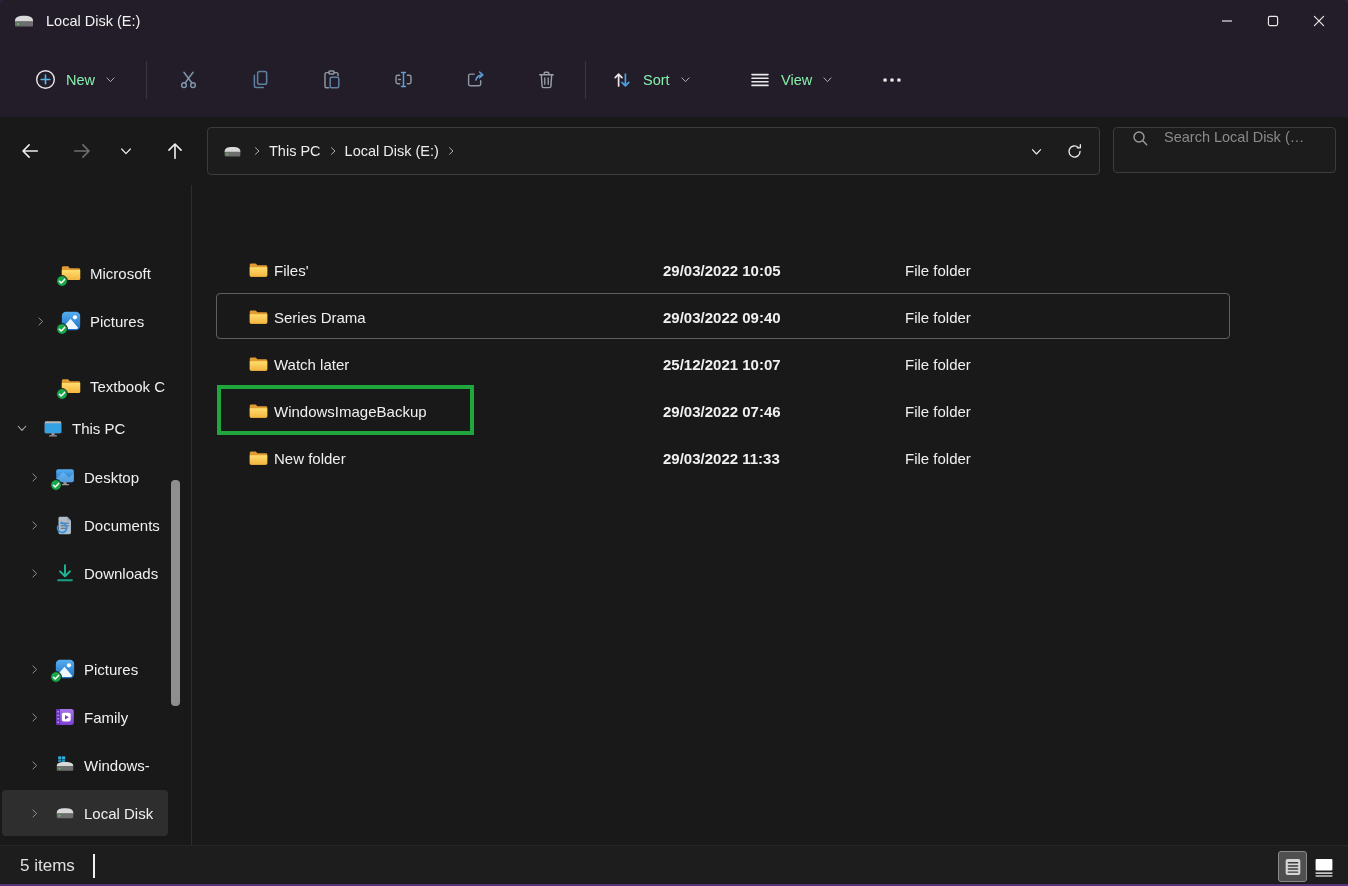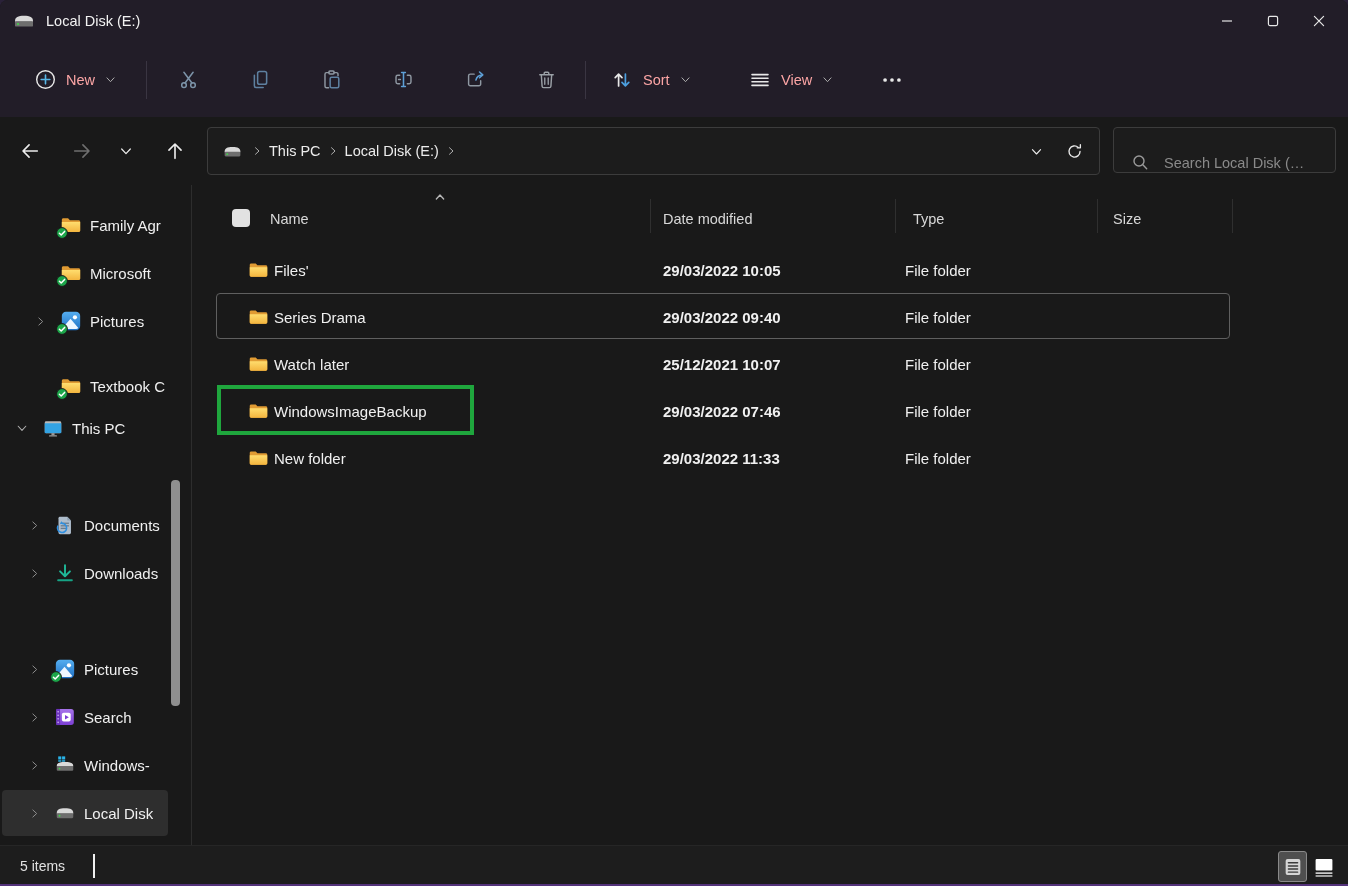--- a/index.html
+++ b/index.html
@@ -14,37 +14,37 @@
   
   .chrome{position:absolute;top:0;left:0;right:0;height:117px;background:#221d28;}
   .titlebar{position:absolute;top:0;left:0;right:0;height:42px;display:flex;align-items:center;}
   .title-group{display:flex;align-items:center;gap:10px;padding-left:12px;}
   .title-text{font-size:14.5px;color:#f2f2f2;}
   .win-controls{position:absolute;right:6px;top:0;height:42px;display:flex;}
   .win-btn{width:46px;height:42px;display:flex;align-items:center;justify-content:center;cursor:default;}
 
   .toolbar{position:absolute;top:42px;left:0;right:0;height:75px;}
   .toolbar > *{position:absolute;top:50%;transform:translateY(-50%);}
-  .pillbtn{display:flex;align-items:center;gap:9px;height:44px;padding:0 10px;border-radius:5px;font-size:14.5px;color:#fca5a5;}
+  .pillbtn{display:flex;align-items:center;gap:9px;height:44px;padding:0 10px;border-radius:5px;font-size:14.5px;color:#86efac;}
   .iconbtn{width:44px;height:44px;display:flex;align-items:center;justify-content:center;border-radius:5px;}
   .tsep{width:1px;height:38px;background:#3a3542;}
 
   
   .navrow{position:absolute;top:117px;left:0;right:0;height:68px;background:#191919;}
   .navbtn{position:absolute;top:12px;width:44px;height:44px;display:flex;align-items:center;justify-content:center;border-radius:5px;}
   .addressbar{
     position:absolute;left:207px;top:10px;width:891px;height:46px;background:#1c1c1c;
     border:1px solid #3c3c3c;border-radius:4px;display:flex;align-items:center;
   }
   .crumb{font-size:14.5px;color:#ececec;padding:0 4px;white-space:nowrap;}
   .crumb-chev{margin:0 2px;}
   .abtn{width:38px;height:38px;display:flex;align-items:center;justify-content:center;border-radius:4px;}
   .searchbox{
     position:absolute;left:1113px;top:10px;width:223px;height:46px;background:#1c1c1c;
-    border:1px solid #3c3c3c;border-radius:4px;display:flex;align-items:flex-end;gap:12px;padding-left:16px;box-sizing:border-box;
+    border:1px solid #3c3c3c;border-radius:4px;display:flex;align-items:flex-start;gap:12px;padding-left:16px;box-sizing:border-box;
   }
   .searchbox input{flex:1;min-width:0;background:transparent;border:none;outline:none;color:#e8e8e8;font-size:14.5px;font-family:"Liberation Sans",sans-serif;}
   .searchbox input::placeholder{color:#8a8a8a;}
 
   
   .sidebar{position:absolute;left:0;top:185px;width:192px;bottom:41px;background:#191919;border-right:1px solid #2d2d2d;box-sizing:border-box;overflow:hidden;}
   .si{position:absolute;left:2px;width:166px;height:46px;display:flex;align-items:center;font-size:15px;color:#f0f0f0;border-radius:4px;box-sizing:border-box;}
   .si .lbl{white-space:nowrap;overflow:hidden;margin-left:8px;}
   .si .chevslot{width:24px;display:flex;align-items:center;justify-content:center;flex:none;}
   .si.od{padding-left:26px;}
@@ -67,21 +67,21 @@
   .row .cell{position:absolute;top:50%;transform:translateY(-50%);font-size:15px;color:#f0f0f0;white-space:nowrap;}
   .row .fic{position:absolute;left:56px;top:50%;transform:translateY(-50%);}
   .row .name{left:82px;}
   .row .date{left:471px;font-weight:bold;}
   .row .type{left:713px;}
   .row.focus-outline::after{content:"";position:absolute;left:24px;right:118px;top:0;bottom:1px;border:1px solid #5f5f5f;border-radius:4px;pointer-events:none;}
   .green-annotation{position:absolute;left:25px;top:-2px;width:249px;height:42px;border:4px solid #1fa63d;z-index:5;pointer-events:none;}
 
   
   .statusbar{position:absolute;left:0;right:0;bottom:0;height:41px;background:#1d1d1d;border-top:1px solid #262626;box-sizing:border-box;}
-  .status-text{position:absolute;left:20px;top:50%;transform:translateY(-50%);font-size:14px;color:#e0e0e0;}
+  .status-text{position:absolute;left:20px;top:50%;transform:translateY(-50%);font-size:17px;color:#e0e0e0;}
   .status-sep{position:absolute;left:93px;top:8px;width:2px;height:24px;background:#f0f0f0;}
   .viewtoggle{position:absolute;top:5px;width:29px;height:31px;display:flex;align-items:center;justify-content:center;border-radius:3px;box-sizing:border-box;}
   .viewtoggle.active{background:#4f4f4f;border:1px solid #8a8a8a;}
   .vt-details{right:41px;}
   .vt-thumbs{right:10px;}
 </style>
 </head>
 <body>
 
 <svg width="0" height="0" style="position:absolute">
@@ -443,87 +443,91 @@
 
     <div class="searchbox">
       <svg width="20" height="20">
           <use href="#i-search"></use>
         </svg>
       <input type="text" placeholder="Search Local Disk (…" style="">
     </div>
   </div>
 
   <div class="sidebar">
-    <div class="si od" style="top:17px">
+    <div class="si od" style="top:65px">
       <span class="chevslot"></span>
       <span class="icw">
           <svg width="22" height="22">
             <use href="#i-folder"></use>
           </svg>
           <svg class="badge" width="12" height="12">
             <use href="#i-badge"></use>
           </svg>
         </span>
-      <span class="lbl">Family Agr</span>
-    </div>
-    <div class="si od" style="top:65px">
-      <span class="chevslot"></span>
-      <span class="icw">
-          <svg width="22" height="22">
-            <use href="#i-folder"></use>
+      <span class="lbl">Microsoft</span>
+    </div>
+    <div class="si od" style="top:113px">
+      <span class="chevslot">
+          <svg width="13" height="13" style="color:#8f8f8f">
+            <use href="#i-chev-right"></use>
+          </svg>
+        </span>
+      <span class="icw">
+          <svg width="22" height="22">
+            <use href="#i-pictures"></use>
           </svg>
           <svg class="badge" width="12" height="12">
             <use href="#i-badge"></use>
           </svg>
         </span>
-      <span class="lbl">Microsoft</span>
-    </div>
-    <div class="si od" style="top:113px">
-      <span class="chevslot">
-          <svg width="13" height="13" style="color:#8f8f8f">
-            <use href="#i-chev-right"></use>
-          </svg>
-        </span>
-      <span class="icw">
-          <svg width="22" height="22">
-            <use href="#i-pictures"></use>
+      <span class="lbl">Pictures</span>
+    </div>
+    <div class="si od" style="top:178px">
+      <span class="chevslot"></span>
+      <span class="icw">
+          <svg width="22" height="22">
+            <use href="#i-folder"></use>
           </svg>
           <svg class="badge" width="12" height="12">
             <use href="#i-badge"></use>
           </svg>
         </span>
-      <span class="lbl">Pictures</span>
-    </div>
-    <div class="si od" style="top:178px">
-      <span class="chevslot"></span>
-      <span class="icw">
-          <svg width="22" height="22">
-            <use href="#i-folder"></use>
+      <span class="lbl">Textbook C</span>
+    </div>
+
+    <div class="si root" style="top:220px">
+      <span class="chevslot">
+          <svg width="14" height="14" style="color:#b0b0b0">
+            <use href="#i-chev-down"></use>
+          </svg>
+        </span>
+      <span class="icw">
+          <svg width="22" height="22">
+            <use href="#i-monitor"></use>
+          </svg>
+        </span>
+      <span class="lbl">This PC</span>
+    </div>
+
+    <div class="si sub" style="top:269px">
+      <span class="chevslot">
+          <svg width="13" height="13" style="color:#8f8f8f">
+            <use href="#i-chev-right"></use>
+          </svg>
+        </span>
+      <span class="icw">
+          <svg width="22" height="22">
+            <use href="#i-desktop"></use>
           </svg>
           <svg class="badge" width="12" height="12">
             <use href="#i-badge"></use>
           </svg>
         </span>
-      <span class="lbl">Textbook C</span>
-    </div>
-
-    <div class="si root" style="top:220px">
-      <span class="chevslot">
-          <svg width="14" height="14" style="color:#b0b0b0">
-            <use href="#i-chev-down"></use>
-          </svg>
-        </span>
-      <span class="icw">
-          <svg width="22" height="22">
-            <use href="#i-monitor"></use>
-          </svg>
-        </span>
-      <span class="lbl">This PC</span>
-    </div>
-
+      <span class="lbl">Desktop</span>
+    </div>
     <div class="si sub" style="top:317px">
       <span class="chevslot">
           <svg width="13" height="13" style="color:#8f8f8f">
             <use href="#i-chev-right"></use>
           </svg>
         </span>
       <span class="icw">
           <svg width="22" height="22">
             <use href="#i-docs"></use>
           </svg>
@@ -563,21 +567,21 @@
       <span class="chevslot">
           <svg width="13" height="13" style="color:#8f8f8f">
             <use href="#i-chev-right"></use>
           </svg>
         </span>
       <span class="icw">
           <svg width="22" height="22">
             <use href="#i-videos"></use>
           </svg>
         </span>
-      <span class="lbl">Search</span>
+      <span class="lbl">Family</span>
     </div>
     <div class="si sub selected" style="top:605px">
       <span class="chevslot">
           <svg width="13" height="13" style="color:#8f8f8f">
             <use href="#i-chev-right"></use>
           </svg>
         </span>
       <span class="icw">
           <svg width="22" height="22">
             <use href="#i-drive"></use>
@@ -597,34 +601,20 @@
           </svg>
         </span>
       <span class="lbl">Windows-</span>
     </div>
 
     <div class="sb-thumb"></div>
   </div>
 
   <div class="content">
 
-    <div class="lheader">
-      <div class="hdr-checkbox"></div>
-      <svg class="sort-caret" width="16" height="16">
-          <use href="#i-caret-up"></use>
-        </svg>
-      <span class="colname" style="left:78px">Name</span>
-      <div class="colsep" style="left:458px"></div>
-      <span class="colname" style="left:471px">Date modified</span>
-      <div class="colsep" style="left:703px"></div>
-      <span class="colname" style="left:721px">Type</span>
-      <div class="colsep" style="left:905px"></div>
-      <span class="colname" style="left:921px">Size</span>
-      <div class="colsep" style="left:1040px"></div>
-    </div>
 
     <div class="rows">
       <div class="row">
         <svg class="fic" width="21" height="21">
             <use href="#i-folder"></use>
           </svg>
         <span class="cell name">Files'</span>
         <span class="cell date">29/03/2022 10:05</span>
         <span class="cell type">File folder</span>
       </div>

